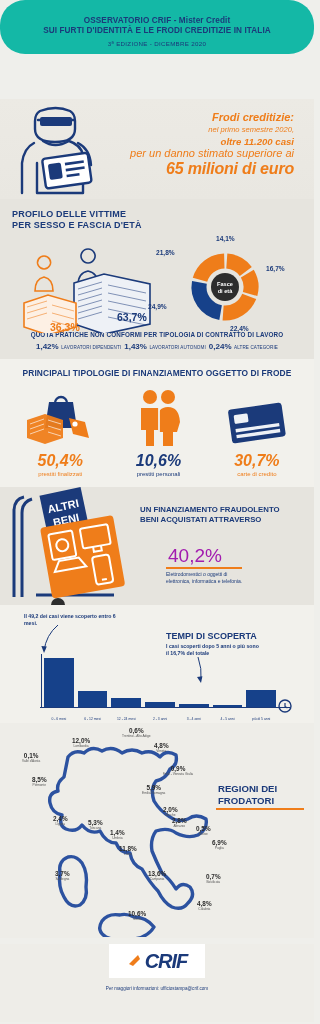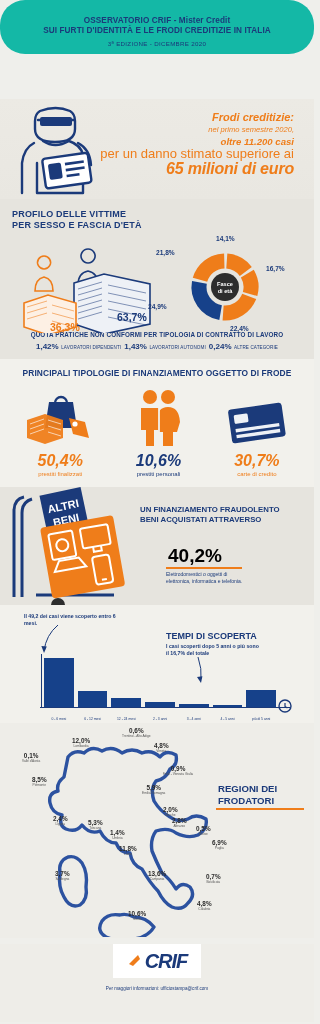--- a/index.html
+++ b/index.html
@@ -47,21 +47,21 @@
   }
   .hero-l2 {
     color: #ef7d1a; font-style: italic; font-size: 7.6px;
     line-height: 11px;
   }
   .hero-l3 {
     color: #ef7d1a; font-style: italic; font-weight: bold;
     font-size: 9.6px; line-height: 13px;
   }
   .hero-l4 {
-    color: #ef7d1a; font-size: 13px;
+    color: #ef7d1a; font-style: italic; font-size: 11px;
     line-height: 11px;
   }
   .hero-l5 {
     color: #ef7d1a; font-style: italic; font-weight: bold;
     font-size: 16px; line-height: 19px; letter-spacing: -.2px;
   }
   .thief {
     position: absolute; left: 12px; top: 4px; width: 86px; height: 96px;
   }
 
@@ -113,21 +113,21 @@
   .fin-l.b { color:#1b3a7a; }
 
   
   .beni { position: relative; height: 118px; padding-top: 8px; }
   .beni-title {
     position: absolute; left: 140px; top: 18px;
     color:#1b3a7a; font-weight:bold; font-size: 7.8px; line-height: 10px;
   }
   .beni-n {
     position:absolute; left: 168px; top: 58px;
-    color:#000000; font-weight: bold; font-size: 19px;
+    color:#a21caf; font-weight: normal; font-size: 19px;
   }
   .beni-ul { position:absolute; left:166px; top:80px; width:76px; height:1.6px; background:#ef7d1a;}
   .beni-cap {
     position:absolute; left:166px; top:84px; width: 112px;
     color:#1b3a7a; font-size:5px; line-height:7px;
   }
 
   
   .tempi { position: relative; height: 118px; padding: 6px 10px 0; }
   .tempi-note-l {
@@ -160,21 +160,21 @@
   .map-ul { position:absolute; left:216px; top:85px; width:88px; height:2.4px; background:#ef7d1a; }
   .reg {
     position:absolute; text-align:center; white-space:nowrap;
   }
   .reg-n { color:#2b2b2b; font-weight:bold; font-size:6.4px; line-height:7px; }
   .reg-t { color:#555; font-size:3.2px; line-height:4px; }
 
   
   .footer { position:relative; height: 78px; background:#eeede8; text-align:center; }
   .logo-box {
-    width: 88px; height: 34px; background:#fff; margin: 6px auto 8px;
+    width: 96px; height: 34px; background:#fff; margin: 6px auto 8px;
     display:flex; align-items:center; justify-content:center; gap:2px;
   }
   .logo-crif { color:#1b3a7a; font-weight:bold; font-style:italic; font-size:20px; letter-spacing:-1px;}
   .footer-note { color:#1b3a7a; font-size:4.6px; margin-top:8px; }
 </style>
 </head>
 <body>
 
 <div class="page">
 

